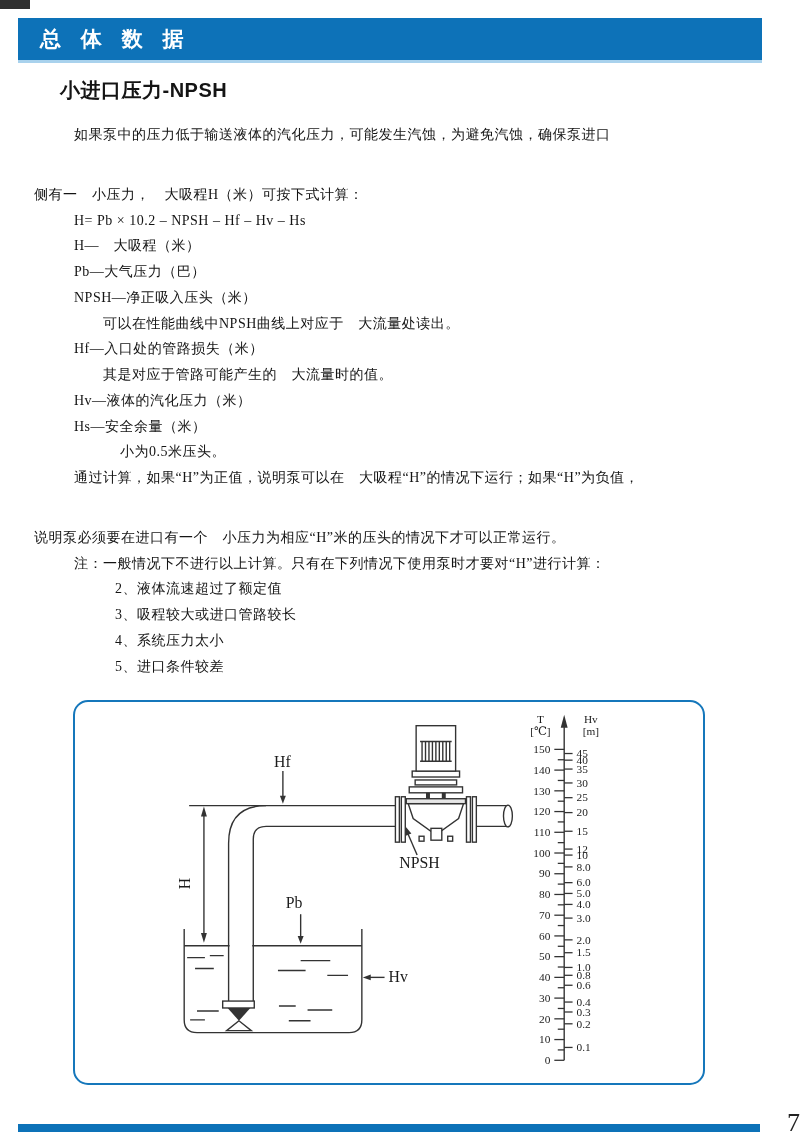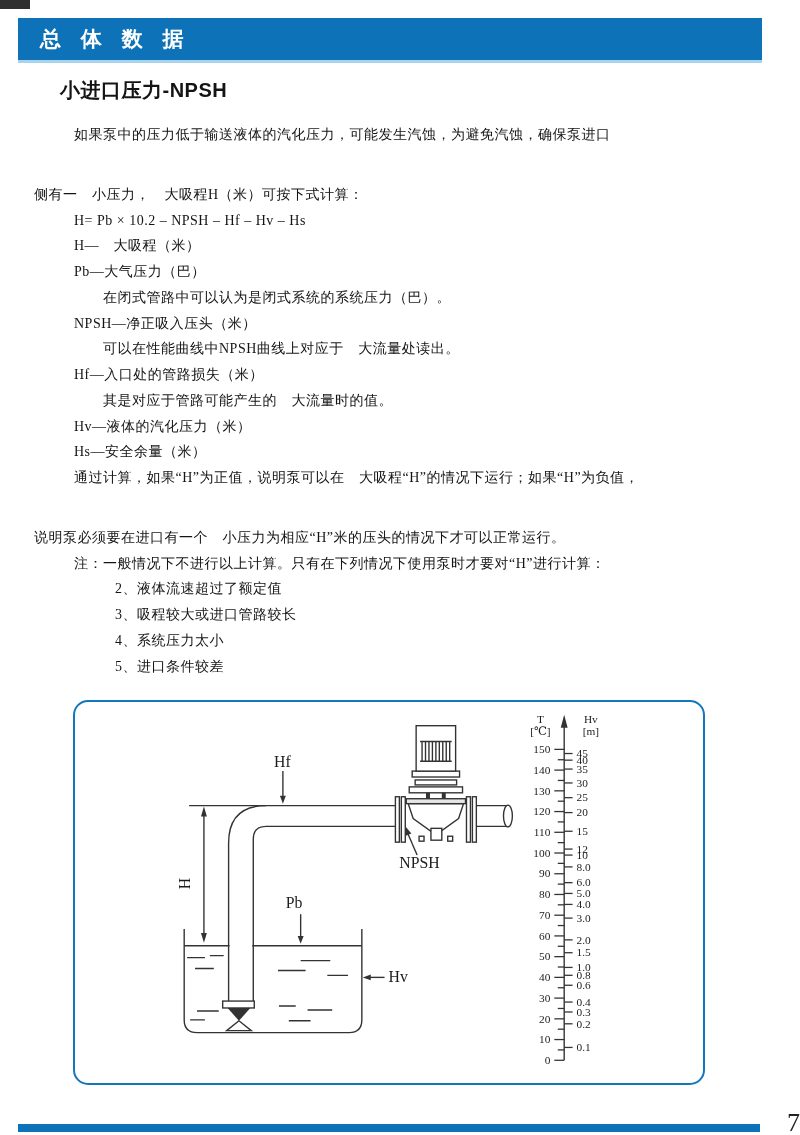--- a/index.html
+++ b/index.html
@@ -40,27 +40,27 @@
   </div>
 
   <h1 class="section-title">小进口压力-NPSH</h1>
 
   <div class="body-text">
     <div class="ln i1">如果泵中的压力低于输送液体的汽化压力，可能发生汽蚀，为避免汽蚀，确保泵进口</div>
     <div class="ln i0">侧有一　小压力，　大吸程H（米）可按下式计算：</div>
     <div class="ln i1">H= Pb × 10.2 – NPSH – Hf – Hv – Hs</div>
     <div class="ln i1">H—　大吸程（米）</div>
     <div class="ln i1">Pb—大气压力（巴）</div>
-    <div class="ln i2">在闭式管路中可以认为是闭式系统的系统压力（巴）。</div>
     <div class="ln i1">NPSH—净正吸入压头（米）</div>
     <div class="ln i2">可以在性能曲线中NPSH曲线上对应于　大流量处读出。</div>
     <div class="ln i1">Hf—入口处的管路损失（米）</div>
     <div class="ln i2">其是对应于管路可能产生的　大流量时的值。</div>
     <div class="ln i1">Hv—液体的汽化压力（米）</div>
     <div class="ln i1">Hs—安全余量（米）</div>
+    <div class="ln i3">小为0.5米压头。</div>
     <div class="ln i1">通过计算，如果“H”为正值，说明泵可以在　大吸程“H”的情况下运行；如果“H”为负值，</div>
     <div class="ln i0">说明泵必须要在进口有一个　小压力为相应“H”米的压头的情况下才可以正常运行。</div>
     <div class="ln i1">注：一般情况下不进行以上计算。只有在下列情况下使用泵时才要对“H”进行计算：</div>
     <div class="ln i4">2、液体流速超过了额定值</div>
     <div class="ln i4">3、吸程较大或进口管路较长</div>
     <div class="ln i4">4、系统压力太小</div>
     <div class="ln i4">5、进口条件较差</div>
   </div>
 
   <div class="diagram-box">

